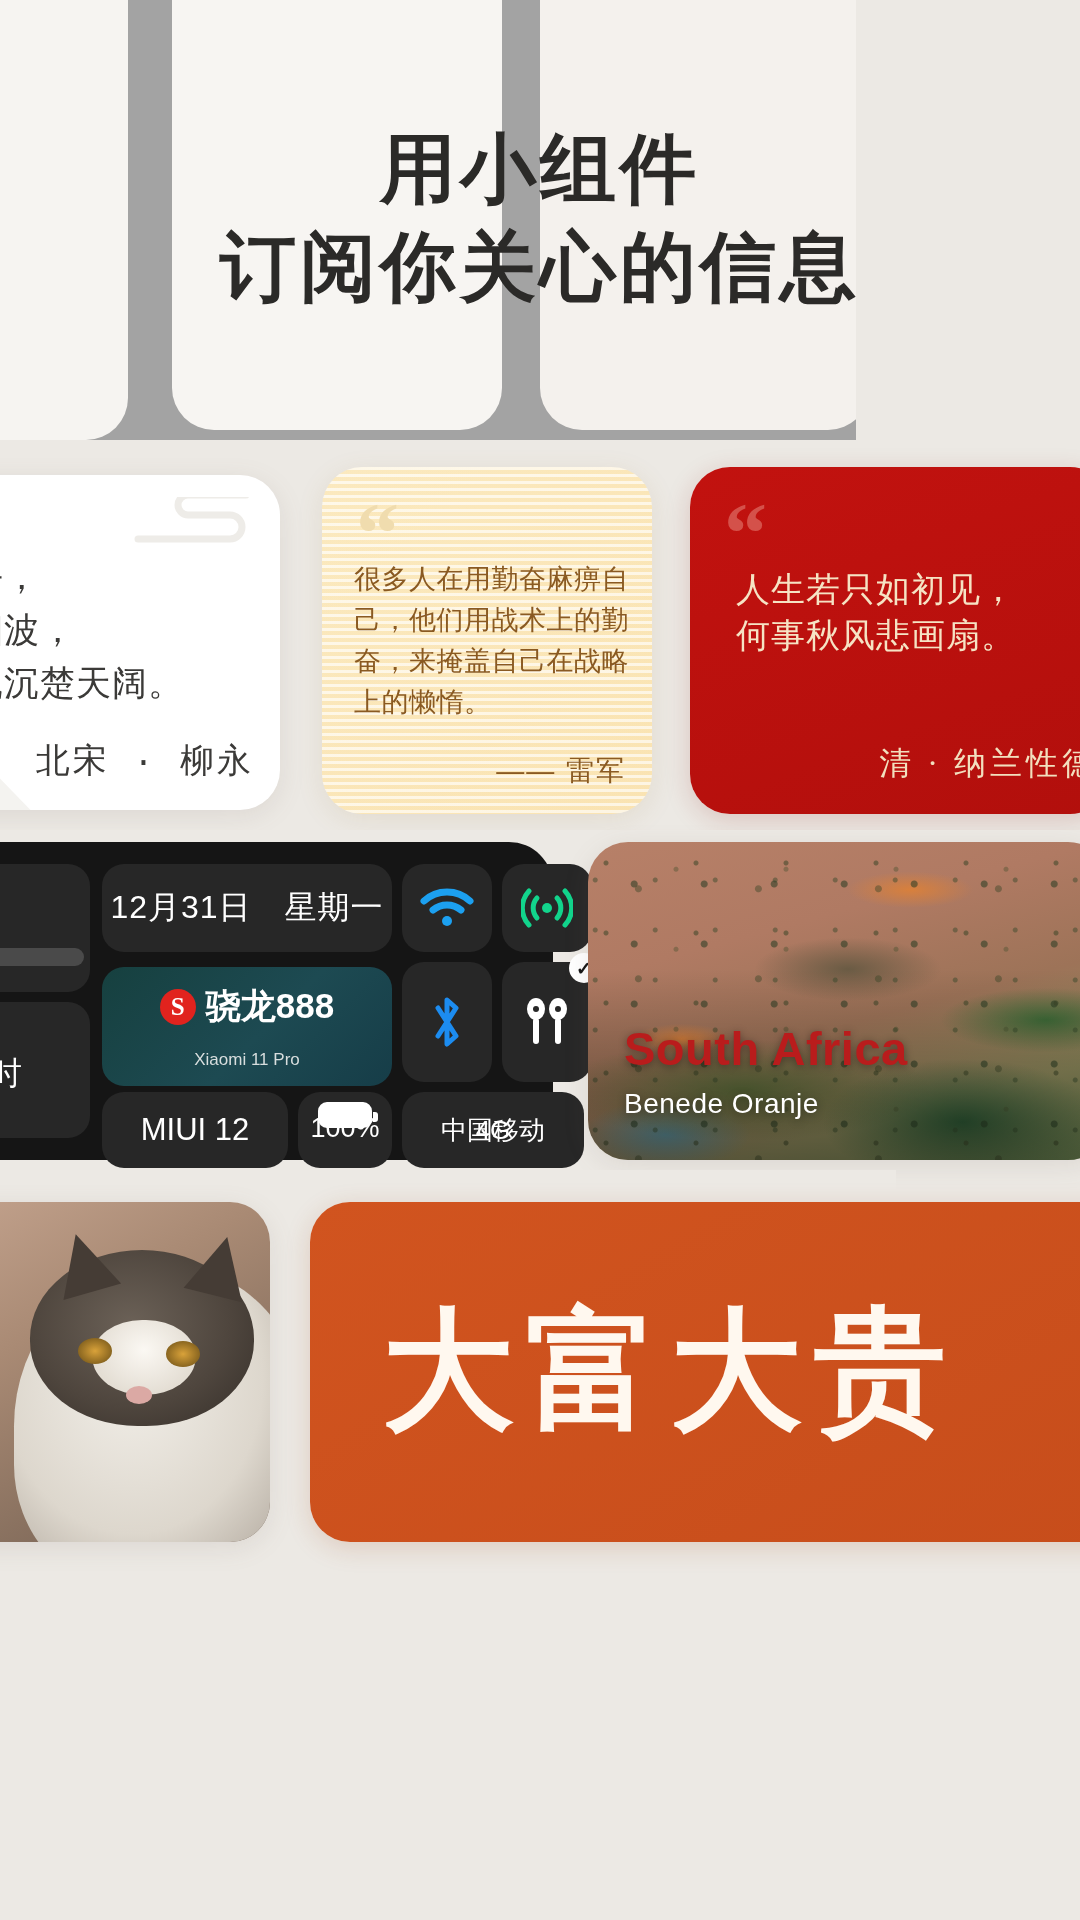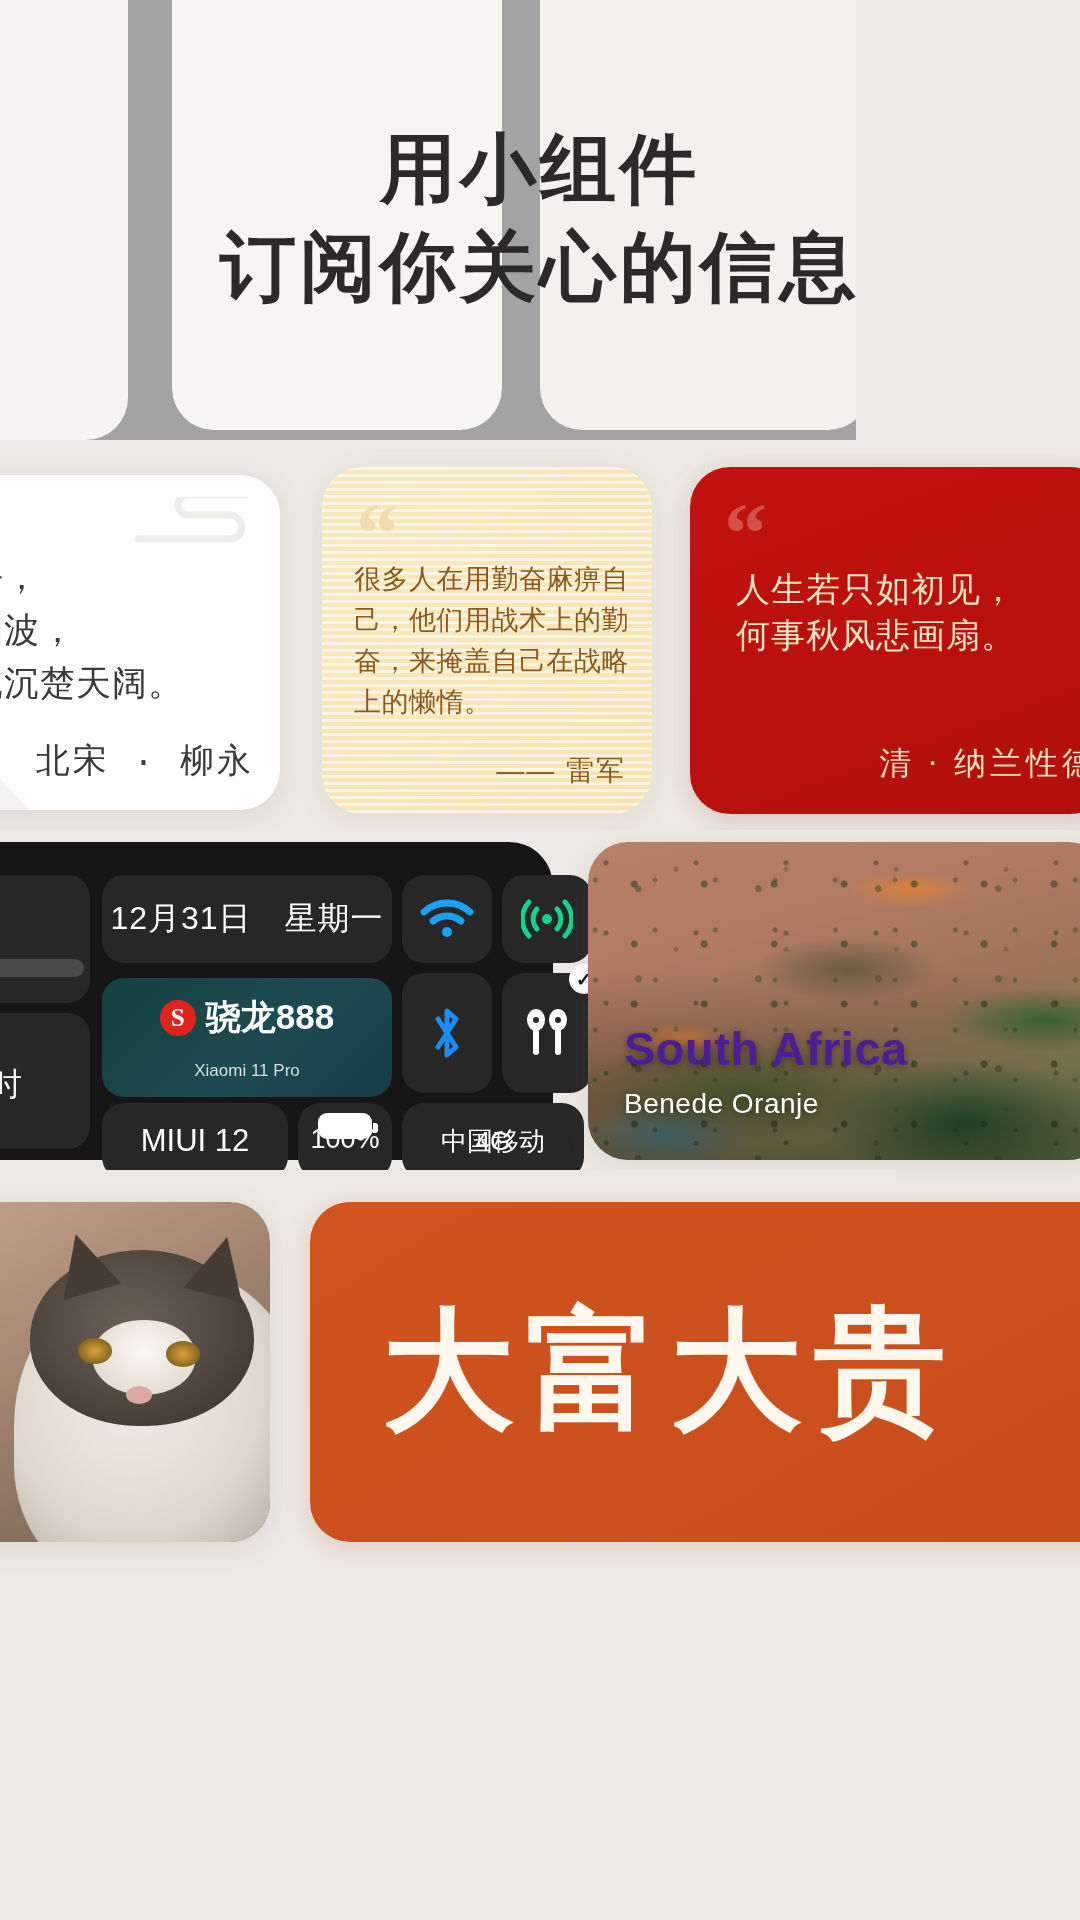--- a/index.html
+++ b/index.html
@@ -128,21 +128,20 @@
   .dark-widget {
     position:absolute; left:-72px; top:12px; width:625px; height:318px;
     background:#151515; border-radius:44px;
     padding:22px;
   }
   .dw-grid { position:relative; width:100%; height:100%; }
   .tile {
     position:absolute;
     background:#272727;
     border-radius:22px;
-    margin-top:11px;
   }
   
   .t-left-top  { left:0;   top:0;   width:140px; height:128px; }
   .t-left-bot  { left:0;   top:138px; width:140px; height:136px; }
   .lt-bar {
     position:absolute; left:10px; bottom:26px; width:124px; height:18px;
     background:#4a4a4a; border-radius:10px;
   }
   .lb-label {
     position:absolute; left:8px; top:50px;
@@ -251,21 +250,21 @@
       radial-gradient(circle at 80% 34%, rgba(70,80,45,.40) 0 2px, transparent 3px),
       radial-gradient(circle at 12% 76%, rgba(50,70,40,.45) 0 2px, transparent 3px);
     background-size:90px 70px, 120px 90px, 70px 60px, 110px 80px, 60px 50px;
   }
   .map-shade {
     position:absolute; left:0; bottom:0; width:100%; height:60%;
     background:linear-gradient(to top, rgba(0,0,0,.38), transparent);
   }
   .map-title {
     position:absolute; left:36px; bottom:84px;
-    color:#4c1d95; font-size:47px; font-weight:bold; letter-spacing:.5px;
+    color:#b91c1c; font-size:47px; font-weight:bold; letter-spacing:.5px;
     text-shadow:0 2px 8px rgba(0,0,0,.4);
   }
   .map-sub {
     position:absolute; left:36px; bottom:40px;
     color:#fff; font-size:28px; letter-spacing:.5px;
     text-shadow:0 2px 8px rgba(0,0,0,.4);
   }
 
   
   .row4 {

